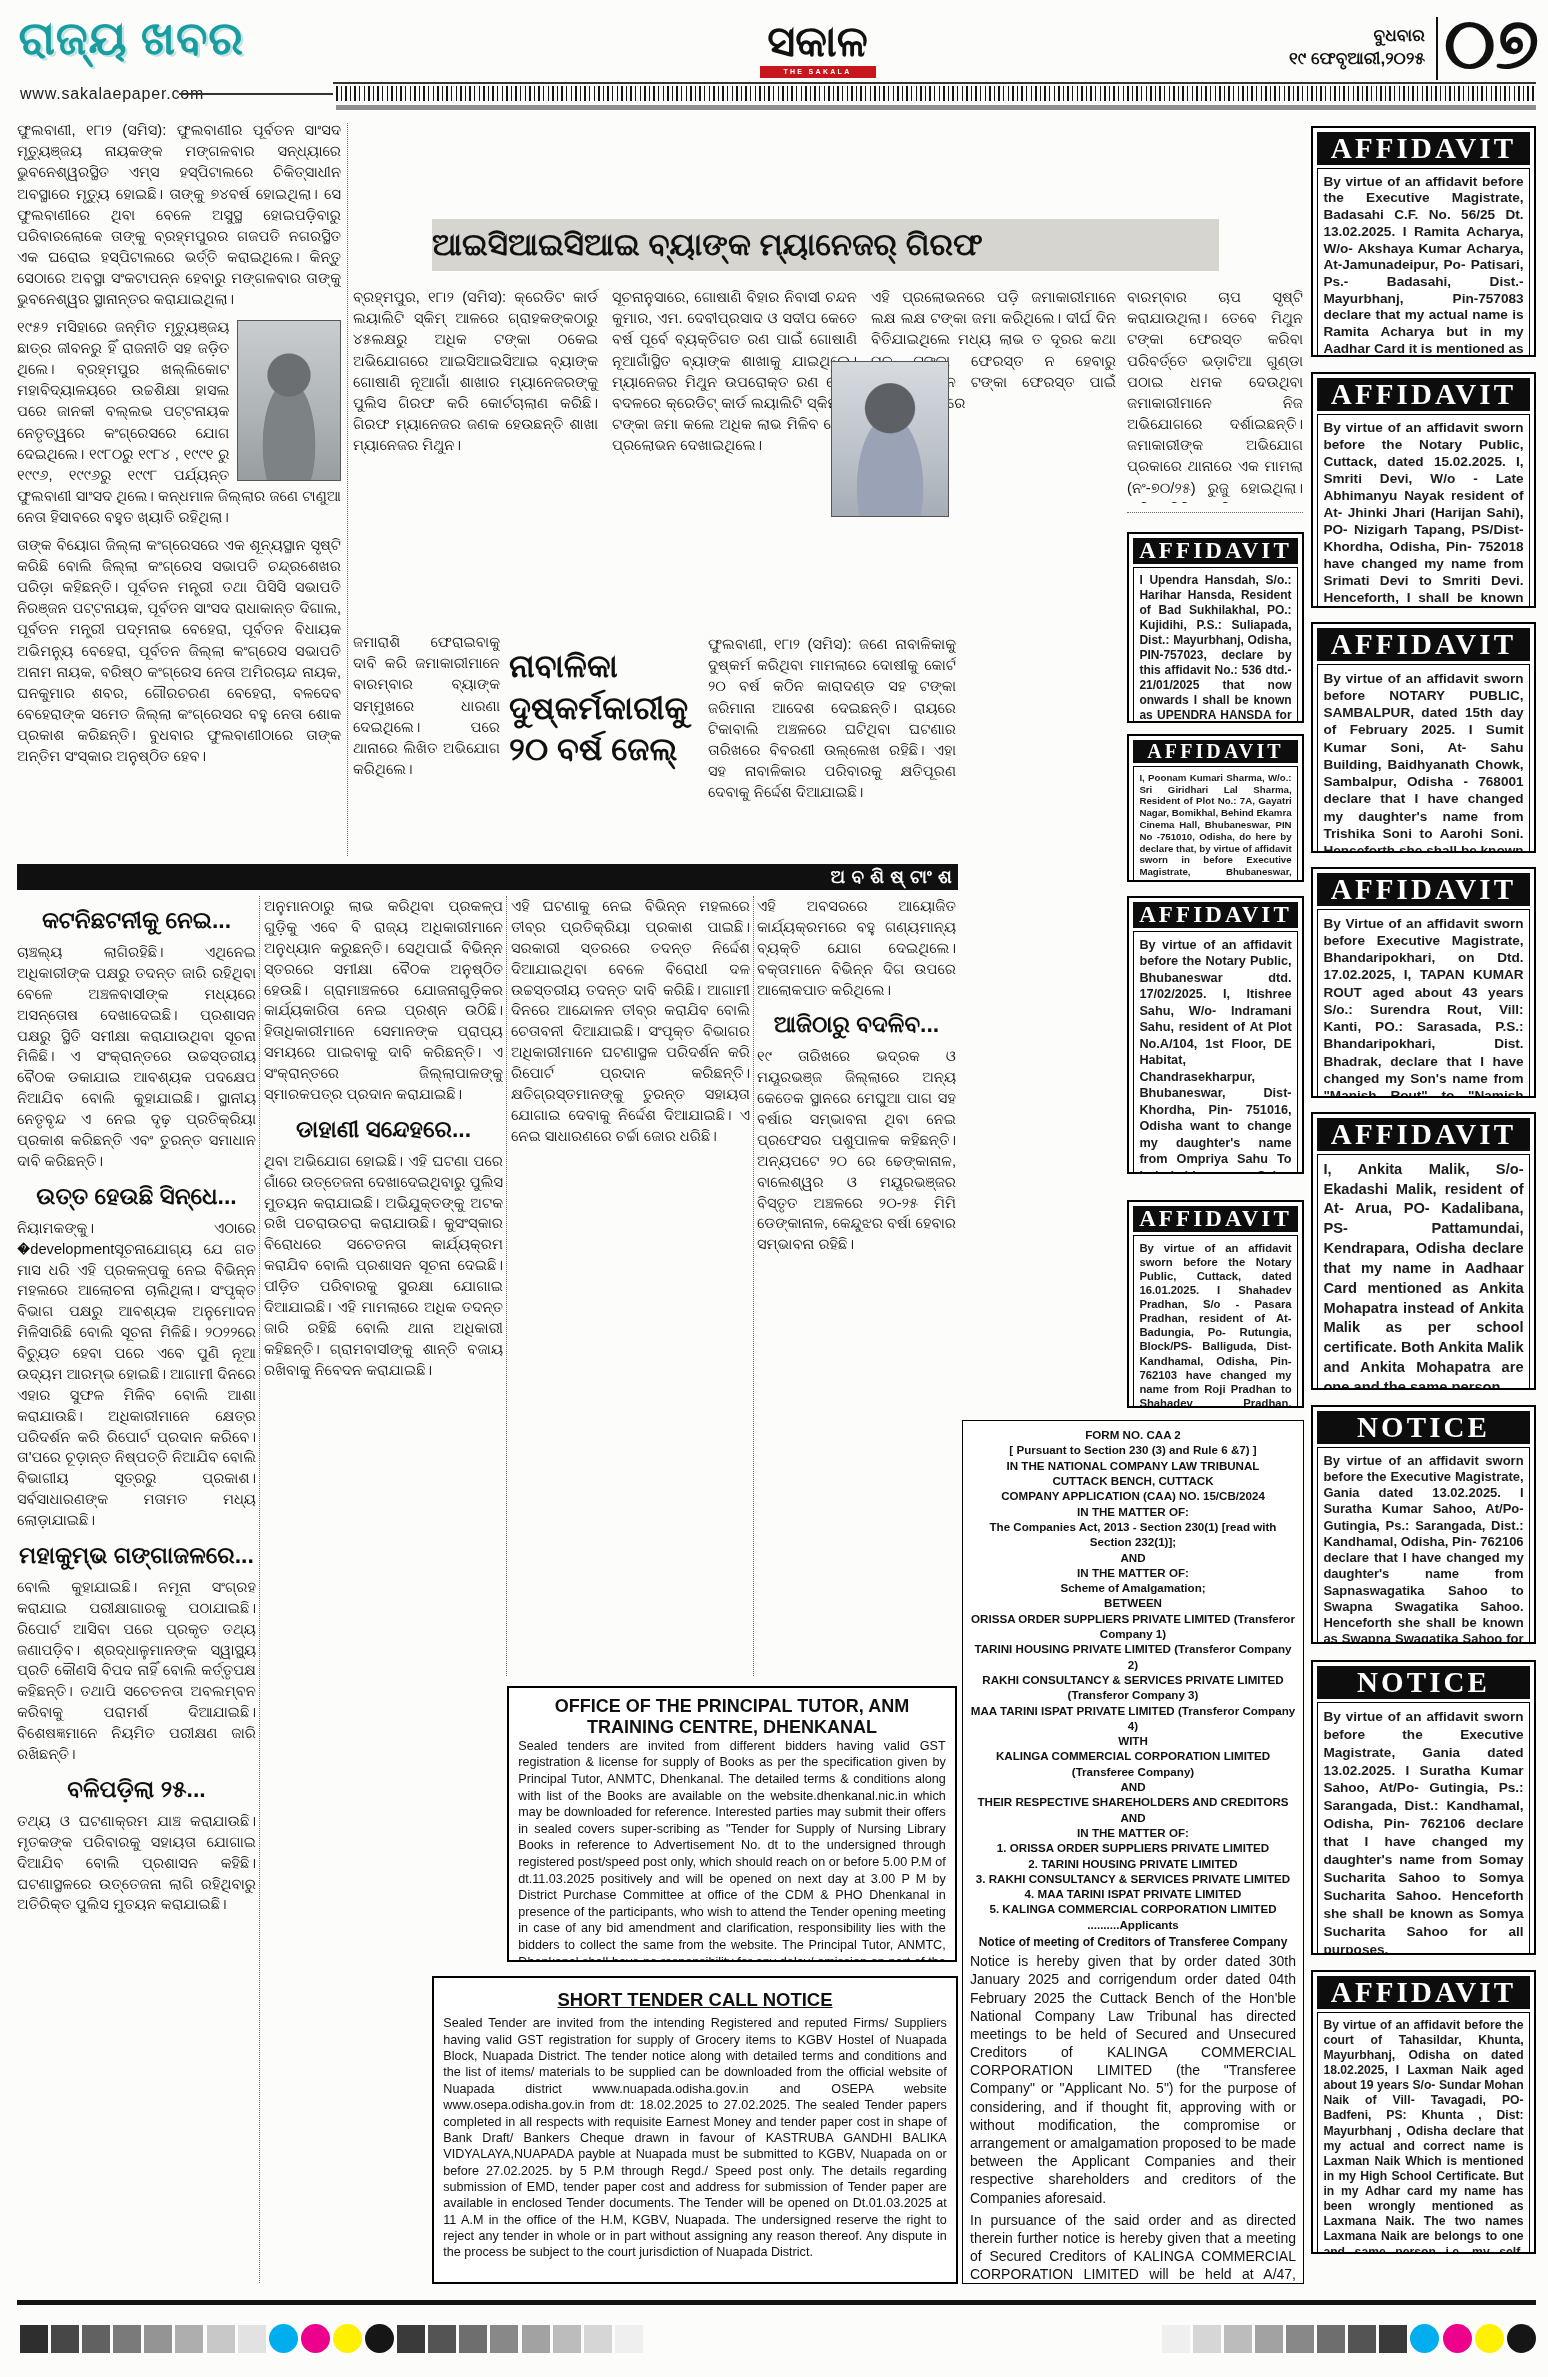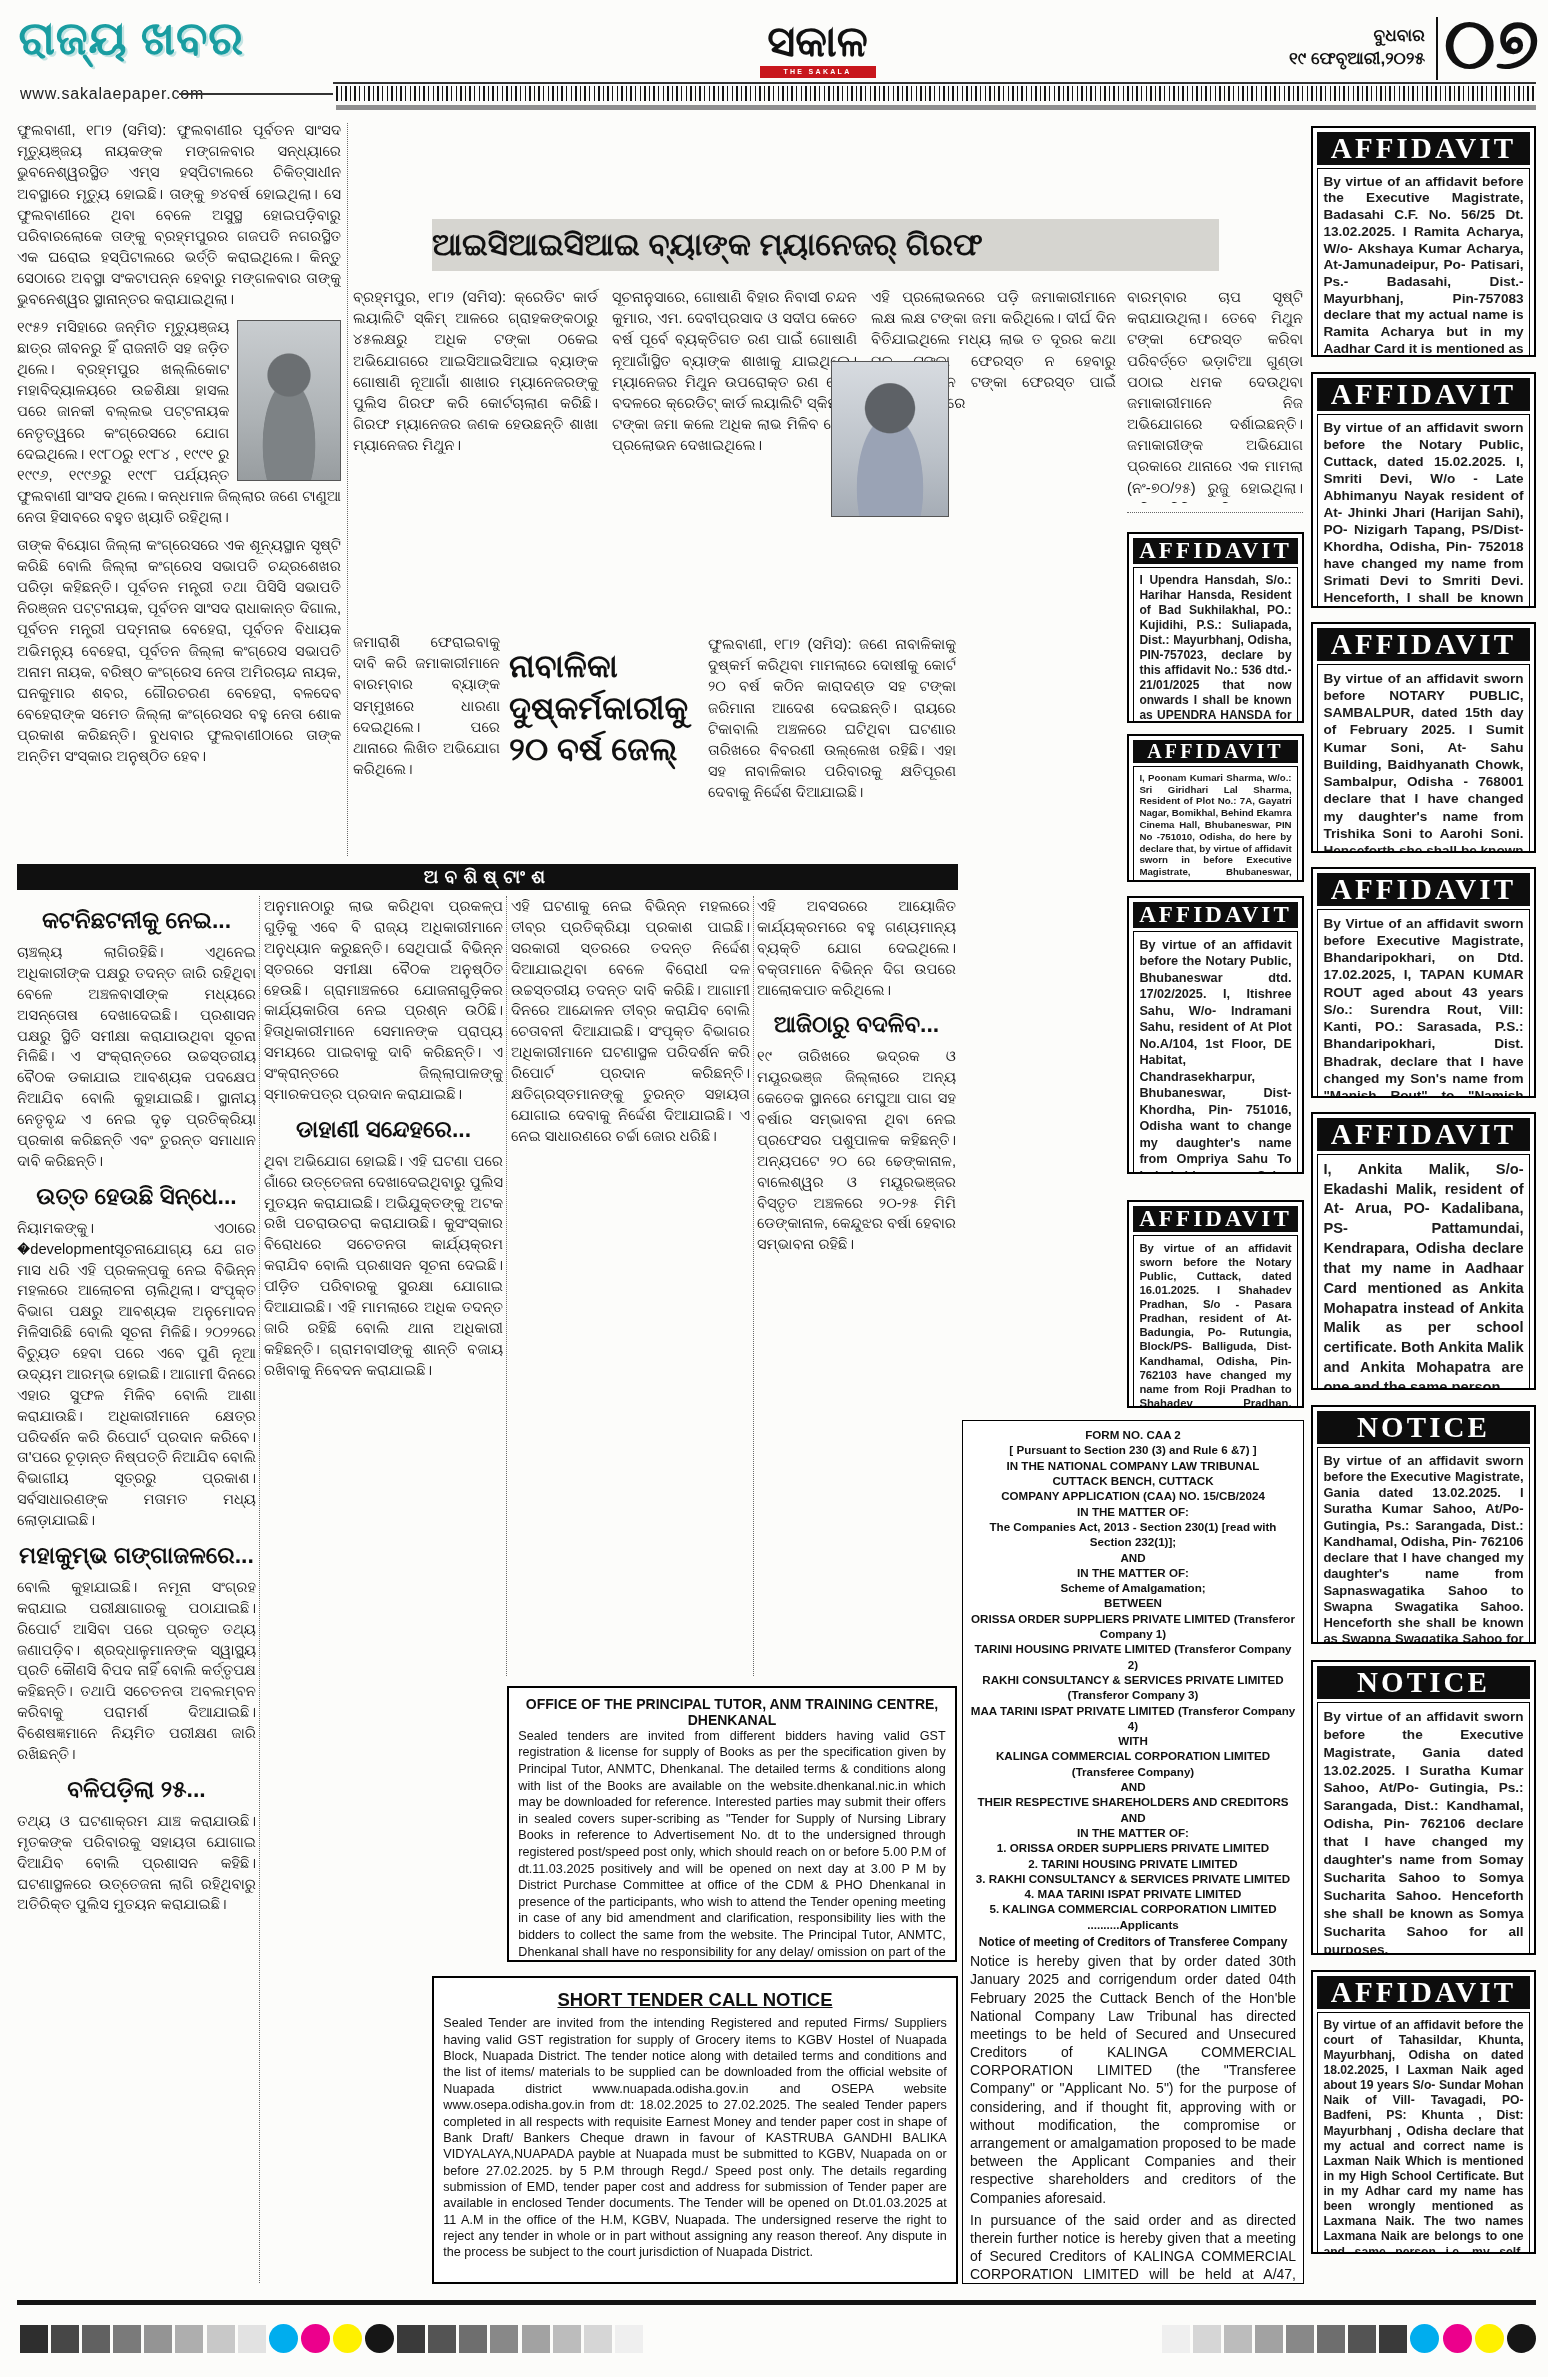--- a/index.html
+++ b/index.html
@@ -27,21 +27,21 @@
   .hsep-dot{border-top:1.5px dotted #666;}
   .photo{border:0.8px solid #555;background:
      radial-gradient(circle at 50% 34%, #6b6f72 0 18%, transparent 19%),
      radial-gradient(ellipse at 50% 78%, #7d8285 0 36%, transparent 37%),
      linear-gradient(180deg,#c9cdd0 0%,#aeb3b6 60%,#989da0 100%);}
   .photo2{border:0.8px solid #555;background:
      radial-gradient(circle at 50% 30%, #5d6166 0 20%, transparent 21%),
      radial-gradient(ellipse at 50% 82%, #9aa3b5 0 40%, transparent 41%),
      linear-gradient(180deg,#d7dbe0 0%,#bcc2c9 60%,#a6adb6 100%);}
   .subhead-band{background:#d6d5d0;text-align:left;font-weight:800;}
-  .banner{background:#101010;color:#fff;text-align:center;font-weight:700;letter-spacing:6.2px;}
+  .banner{background:#101010;color:#fff;text-align:right;font-weight:700;letter-spacing:6.2px;}
   .cont-col{font-size:14.7px;line-height:1.42;text-align:justify;}
   .cont-col p{margin:0 0 7.7px 0;}
   .mini-head{font-size:23px;font-weight:800;text-align:center;margin:10.8px 0 7.7px;line-height:1.2;}
   
   .adbox{border:2.3px solid #000;background:#fff;padding:4px;box-sizing:border-box;overflow:hidden;}
   .adbox .head{background:#0d0d0d;color:#fff;text-align:center;font-weight:700;
                font-family:"Liberation Serif",serif;letter-spacing:3.1px;}
   .adbox .bdy{border:1.5px solid #000;margin-top:3.1px;padding:4.6px 5.4px;text-align:justify;
               font-weight:600;color:#1c1c1c;}
   .tender{border:2.3px solid #000;background:#fff;padding:7.7px 9.3px;box-sizing:border-box;overflow:hidden;}
@@ -136,21 +136,21 @@
   </div>
   <div class="abs vsep" style="left:753px;top:896px;height:780px;"></div>
 
   <div class="abs cont-col" style="left:757px;top:896px;width:199px;height:779px;overflow:hidden;">
     <p>ଏହି ଅବସରରେ ଆୟୋଜିତ କାର୍ଯ୍ୟକ୍ରମରେ ବହୁ ଗଣ୍ୟମାନ୍ୟ ବ୍ୟକ୍ତି ଯୋଗ ଦେଇଥିଲେ। ବକ୍ତାମାନେ ବିଭିନ୍ନ ଦିଗ ଉପରେ ଆଲୋକପାତ କରିଥିଲେ।</p>
     <div class="mini-head">ଆଜିଠାରୁ ବଦଳିବ...</div>
     <p>୧୯ ତାରିଖରେ ଭଦ୍ରକ ଓ ମୟୂରଭଞ୍ଜ ଜିଲ୍ଲାରେ ଅନ୍ୟ କେତେକ ସ୍ଥାନରେ ମେଘୁଆ ପାଗ ସହ ବର୍ଷାର ସମ୍ଭାବନା ଥିବା ନେଇ ପ୍ରଫେସର ପଶୁପାଳକ କହିଛନ୍ତି। ଅନ୍ୟପଟେ ୨୦ ରେ ଢେଙ୍କାନାଳ, ବାଲେଶ୍ୱର ଓ ମୟୂରଭଞ୍ଜର ବିସ୍ତୃତ ଅଞ୍ଚଳରେ ୨୦-୨୫ ମିମି ଡେଙ୍କାନାଳ, କେନ୍ଦୁଝର ବର୍ଷା ହେବାର ସମ୍ଭାବନା ରହିଛି।</p>
   </div>
 
   <div class="abs tender" style="left:507px;top:1686px;width:450px;height:276px;">
-    <div class="t-c" style="font-size:14px;">OFFICE OF THE PRINCIPAL TUTOR, ANM TRAINING CENTRE, DHENKANAL</div>
+    <div class="t-c" style="font-size:18px;">OFFICE OF THE PRINCIPAL TUTOR, ANM TRAINING CENTRE, DHENKANAL</div>
     <div class="t-body" style="font-size:12.6px;line-height:1.32;">Sealed tenders are invited from different bidders having valid GST registration &amp; license for supply of Books as per the specification given by Principal Tutor, ANMTC, Dhenkanal. The detailed terms &amp; conditions along with list of the Books are available on the website.dhenkanal.nic.in which may be downloaded for reference. Interested parties may submit their offers in sealed covers super-scribing as "Tender for Supply of Nursing Library Books in reference to Advertisement No.          dt               to the undersigned through registered post/speed post only, which should reach on or before 5.00 P.M of dt.11.03.2025 positively and will be opened on next day at 3.00 P M by District Purchase Committee at office of the CDM &amp; PHO Dhenkanal in presence of the participants, who wish to attend the Tender opening meeting in case of any bid amendment and clarification, responsibility lies with the bidders to collect the same from the website. The Principal Tutor, ANMTC, Dhenkanal shall have no responsibility for any delay/ omission on part of the bidder. The Tender paper will be rejected if the bidders any clause or annexure of the bid document downloaded from the website. The undersigned reserves the right to reject any or all the Tender without assigning any reason thereof.</div>
 
   </div>
 
   <div class="abs tender" style="left:432px;top:1976px;width:526px;height:308px;">
     <div class="t-c u" style="font-size:18.5px;margin:3.1px 0 4.6px;">SHORT TENDER CALL NOTICE</div>
     <div class="t-body" style="font-size:12.6px;line-height:1.3;">Sealed Tender are invited from the intending Registered and reputed Firms/ Suppliers having valid GST registration for supply of Grocery items to KGBV Hostel of Nuapada Block, Nuapada District. The tender notice along with detailed terms and conditions and the list of items/ materials to be supplied can be downloaded from the official website of Nuapada district www.nuapada.odisha.gov.in and OSEPA website www.osepa.odisha.gov.in from dt: 18.02.2025 to 27.02.2025. The sealed Tender papers completed in all respects with requisite Earnest Money and tender paper cost in shape of Bank Draft/ Bankers Cheque drawn in favour of KASTRUBA GANDHI BALIKA VIDYALAYA,NUAPADA payble at Nuapada must be submitted to KGBV, Nuapada on or before 27.02.2025. by 5 P.M through Regd./ Speed post only. The details regarding submission of EMD, tender paper cost and address for submission of Tender paper are available in enclosed Tender documents. The Tender will be opened on Dt.01.03.2025 at 11 A.M in the office of the H.M, KGBV, Nuapada. The undersigned reserve the right to reject any tender in whole or in part without assigning any reason thereof. Any dispute in the process be subject to the court jurisdiction of Nuapada District.</div>
 
   </div>
 

